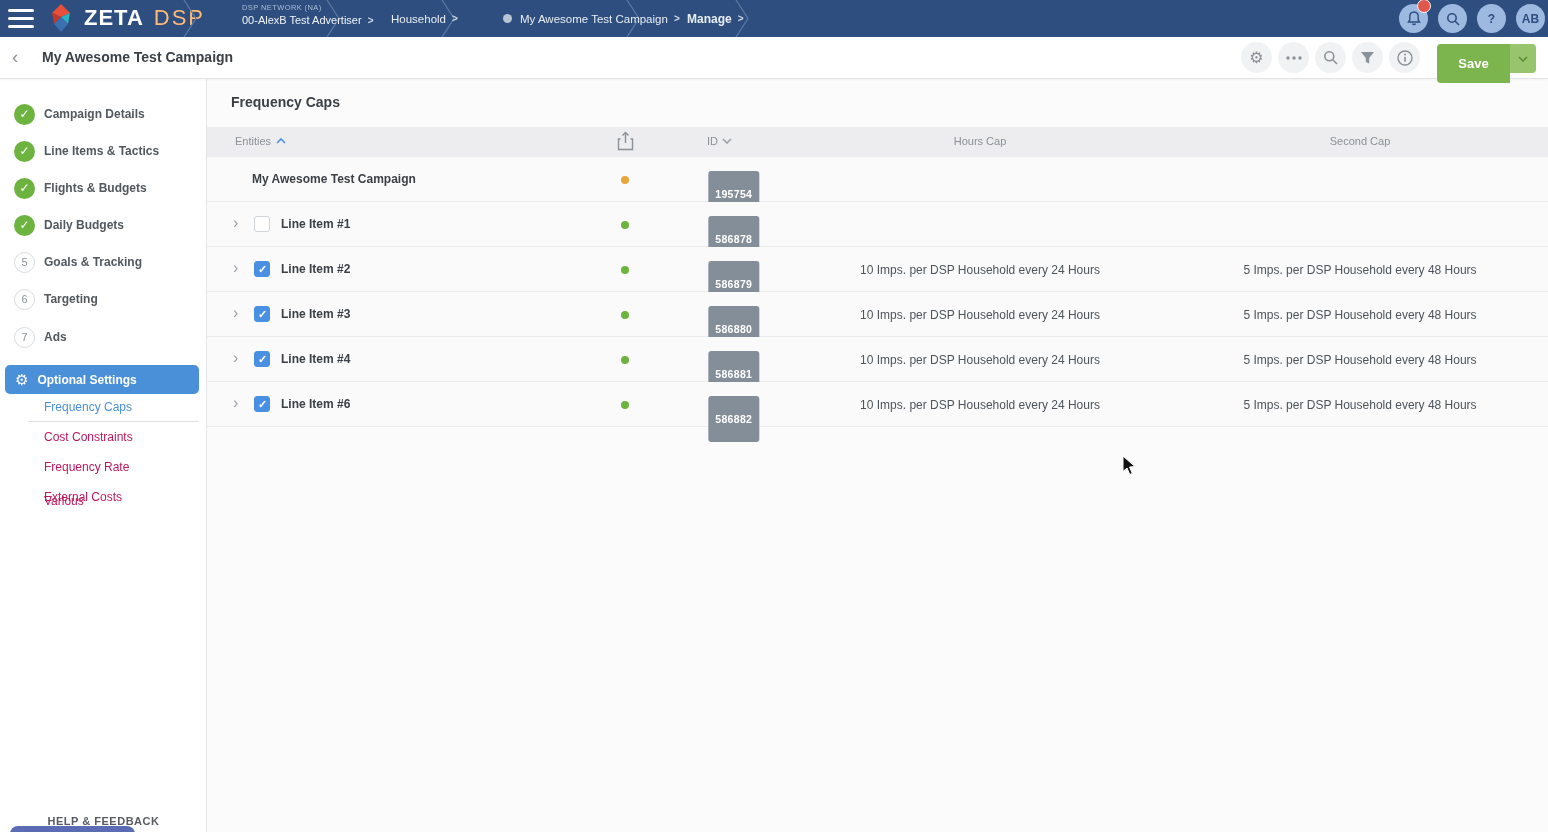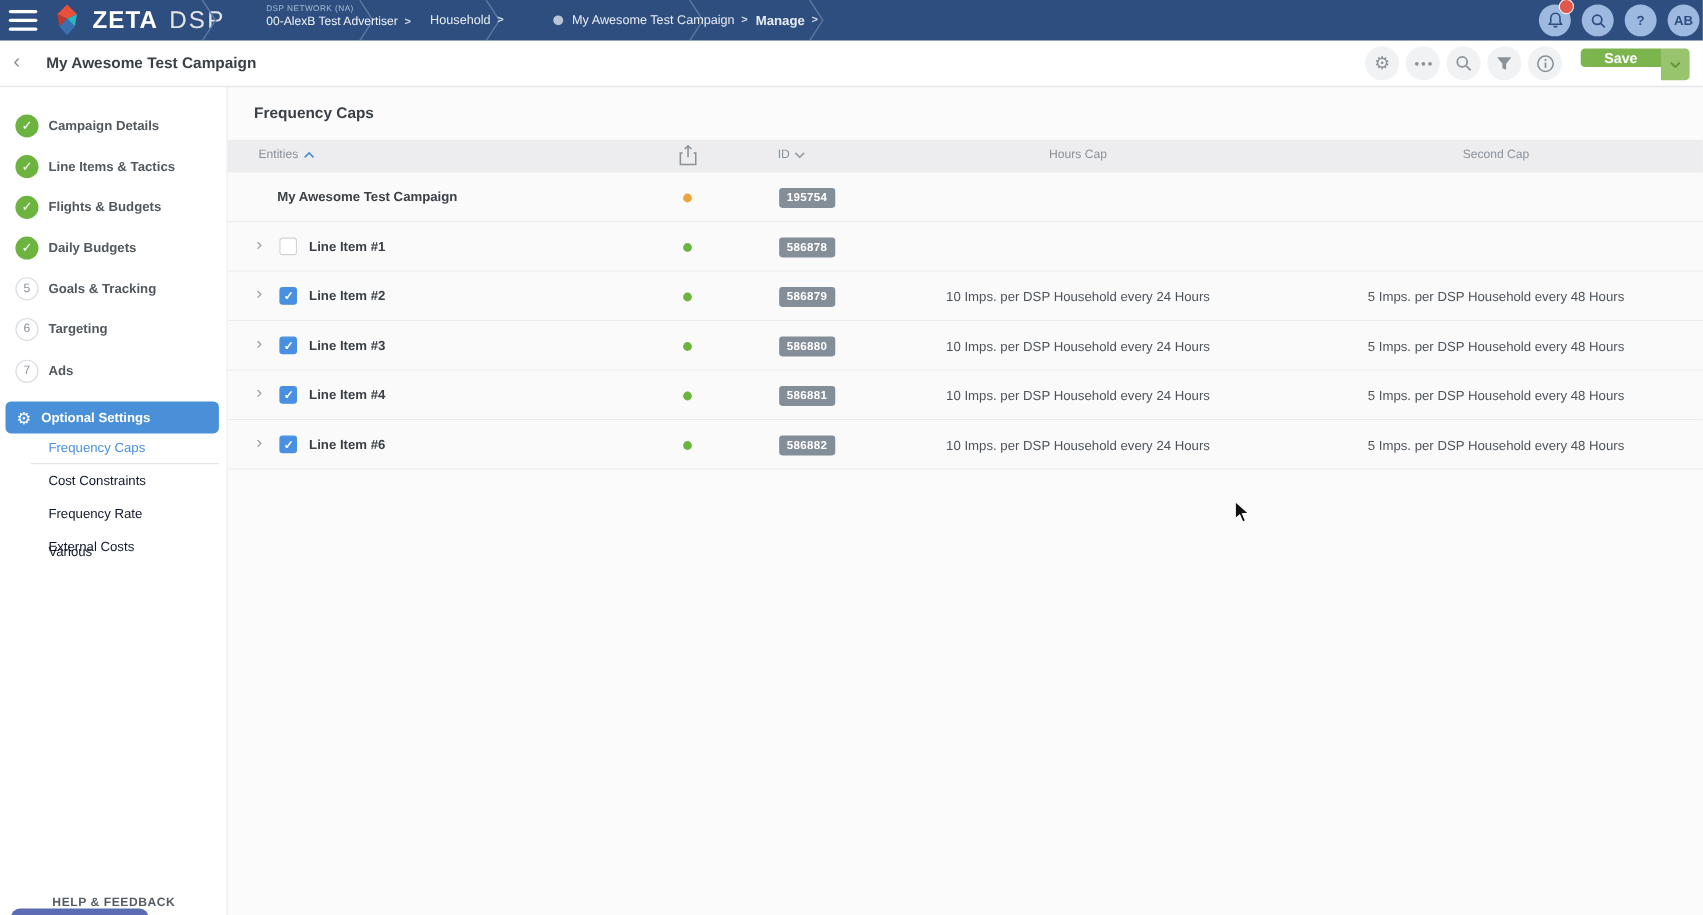--- a/index.html
+++ b/index.html
@@ -4,52 +4,52 @@
 <style>
   * { margin:0; padding:0; box-sizing:border-box; }
   html,body { width:1548px; height:832px; overflow:hidden; font-family:"Liberation Sans", sans-serif; background:#fafafa; }
 
   
   #topnav { position:absolute; left:0; top:0; width:1548px; height:37px; background:#2d4e7e; color:#fff; }
   #hamburger { position:absolute; left:8px; top:9px; width:26px; height:19px; cursor:pointer; }
   #hamburger span { display:block; height:3px; background:#fff; border-radius:2px; margin-bottom:5px; }
   #logo { position:absolute; left:46px; top:4px; display:flex; align-items:center; gap:8px; }
   #logo .zeta { font-size:22px; font-weight:bold; letter-spacing:1px; }
-  #logo .dsp  { font-size:22px; font-weight:300; letter-spacing:2px; color:#e5e5e5; margin-left:2px; }
+  #logo .dsp  { font-size:22px; font-weight:300; letter-spacing:2px; color:#fdba74; margin-left:2px; }
   .crumb-sep { position:absolute; top:0; height:37px; }
   .crumb { position:absolute; top:0; height:37px; display:flex; align-items:center; color:#e8edf4; font-size:11.5px; white-space:nowrap; cursor:pointer;margin-left:46px; }
   .crumb .gt { margin-left:6px; font-size:10px; color:#cfdae8; font-weight:bold; }
   #crumb-adv { left:196px; top:3px; display:block; }
   #crumb-adv .net { font-size:7.5px; color:#a9bcd6; letter-spacing:.4px; display:block; }
   #crumb-adv .advline { font-size:11px; color:#f0f4f9; margin-top:2px; display:flex; align-items:center; }
   .crumb-dot { width:9px; height:9px; border-radius:50%; background:#b9c4d4; margin-right:8px; }
   
   .topbtn { position:absolute; top:4px; width:29px; height:29px; border-radius:50%; background:#9db9e0; display:flex; align-items:center; justify-content:center; color:#2d4e7e; font-weight:bold; font-size:12px; cursor:pointer; }
   #notif-badge { position:absolute; right:-3px; top:-5px; width:14px; height:14px; border-radius:50%; background:#e2574c; border:1px solid #f0f4f9; }
 
   
   #subheader { position:absolute; left:0; top:37px; width:1548px; height:42px; background:#ffffff; border-bottom:1px solid #e2e4e6; box-shadow:0 1px 2px rgba(0,0,0,.04); z-index:5; }
   #back-arrow { position:absolute; left:12px; top:9px; font-size:19px; color:#8a9199; cursor:pointer; }
   #page-title { position:absolute; left:42px; top:12px; font-size:14px; font-weight:bold; color:#3a4046; }
   .hicon { position:absolute; top:5px; width:31px; height:31px; border-radius:50%; background:#f1f2f3; display:flex; align-items:center; justify-content:center; color:#8a9199; cursor:pointer; }
   #save-group { position:absolute; left:1437px; top:7px; height:29px; display:flex; cursor:pointer; }
-  #save-btn { width:73px; height:17px; background:#7cb44e; color:#fff; font-weight:bold; font-size:13px; border:none; border-radius:4px 0 0 4px; cursor:pointer; }
+  #save-btn { width:73px; height:39px; background:#7cb44e; color:#fff; font-weight:bold; font-size:13px; border:none; border-radius:4px 0 0 4px; cursor:pointer; }
   #save-caret { width:26px; height:29px; background:#97c46c; border-radius:0 4px 4px 0; display:flex; align-items:center; justify-content:center; }
 
   
   #sidebar { position:absolute; left:0; top:79px; width:207px; height:753px; background:#ffffff; border-right:1px solid #e3e5e7; }
   .step { position:absolute; left:0; width:207px; height:30px; display:flex; align-items:center; cursor:pointer; }
   .step-ic { width:21px; height:21px; border-radius:50%; margin-left:14px; display:flex; align-items:center; justify-content:center; flex:0 0 21px; }
   .step-ic.done { background:#6cb33f; color:#fff; font-size:12px; }
   .step-ic.num { border:1px solid #d8dbde; color:#8a9199; font-size:11px; background:#fff; }
   .step-label { margin-left:9px; font-size:12px; font-weight:bold; color:#51585e; }
   #optional-pill { position:absolute; left:5px; top:365px; width:194px; height:29px; background:#4a90d9; border-radius:5px; display:flex; align-items:center; cursor:pointer; }
   #optional-pill .gear { color:#fff; font-size:15px; margin-left:10px; }
   #optional-pill .lbl { color:#fff; font-size:12px; font-weight:bold; margin-left:9px; }
-  .subitem { position:absolute; left:44px; font-size:12px; color:#0f172a; cursor:pointer; white-space:nowrap; }
+  .subitem { position:absolute; left:44px; font-size:12px; color:#be185d; cursor:pointer; white-space:nowrap; }
   .subitem.active { color:#4a90d9; }
   #sub-divider { position:absolute; left:28px; top:421px; width:171px; height:1px; background:#dfe1e3; }
   #help-link { position:absolute; left:0; top:815px; width:207px; text-align:center; font-size:11px; font-weight:bold; letter-spacing:.5px; color:#555c63; cursor:pointer; }
   #chat-pill { position:absolute; left:10px; top:826px; width:125px; height:14px; background:#5b6cb5; border-radius:8px 8px 0 0; cursor:pointer; }
 
   
   #main { position:absolute; left:207px; top:79px; width:1341px; height:753px; background:#fbfbfb; }
   #main-title { position:absolute; left:24px; top:15px; font-size:14px; font-weight:bold; color:#3a4046; }
   #thead { position:absolute; left:0; top:48px; width:1341px; height:30px; background:#ededef; color:#8a9199; font-size:11px;padding-left:15px; }
   #col-entities { position:absolute; left:28px; top:8px; display:flex; align-items:center; gap:5px; cursor:pointer; }
@@ -61,21 +61,21 @@
   .trow { position:absolute; left:0; width:1341px; height:45px; background:#fafafa; border-bottom:1px solid #ebebeb; }
   .expand { position:absolute; left:26px; top:12px; font-size:16px; color:#9aa1a8; cursor:pointer; line-height:18px; }
   .cb { position:absolute; left:47px; top:14px; width:16px; height:16px; border-radius:3px; border:1px solid #cfd4d9; background:#fff; cursor:pointer; }
   .trow.checked .cb { background:#4a90e2; border-color:#4a90e2; }
   .trow.checked .cb::after { content:"\2713"; position:absolute; left:3px; top:1px; color:#fff; font-size:11px; font-weight:bold; }
   .rname { position:absolute; left:74px; top:15px; font-size:12px; font-weight:bold; color:#3a4046; white-space:nowrap; }
   .trow.campaign .rname { left:45px; }
   .dot { position:absolute; left:414px; top:19px; width:8px; height:8px; border-radius:50%; }
   .dot.green { background:#6cb33f; }
   .dot.orange { background:#e9a63b; }
-  .badge { position:absolute; left:512px; top:14px; width:auto; min-width:44px; text-align:center; transform:translateX(-21%); background:#848e99; color:#fff; font-size:10.5px; font-weight:bold; border-radius:3px; padding:3px 7px; letter-spacing:.3px; }
+  .badge { position:absolute; left:512px; top:14px; width:auto; min-width:44px; text-align:center; transform:translateX(-21%); background:#848e99; color:#fff; font-size:10.5px; font-weight:bold; border-radius:3px; padding:17px 7px; letter-spacing:.3px; }
   .cap1 { position:absolute; left:573px; top:16px; width:400px; text-align:center; font-size:12px; color:#4d545b; }
   .cap2 { position:absolute; left:953px; top:16px; width:400px; text-align:center; font-size:12px; color:#4d545b; }
 
   #cursor { position:absolute; left:1122px; top:455px; z-index:50; pointer-events:none; }
   svg { display:block; }
 </style>
 </head>
 <body>
 
 <div id="topnav">

